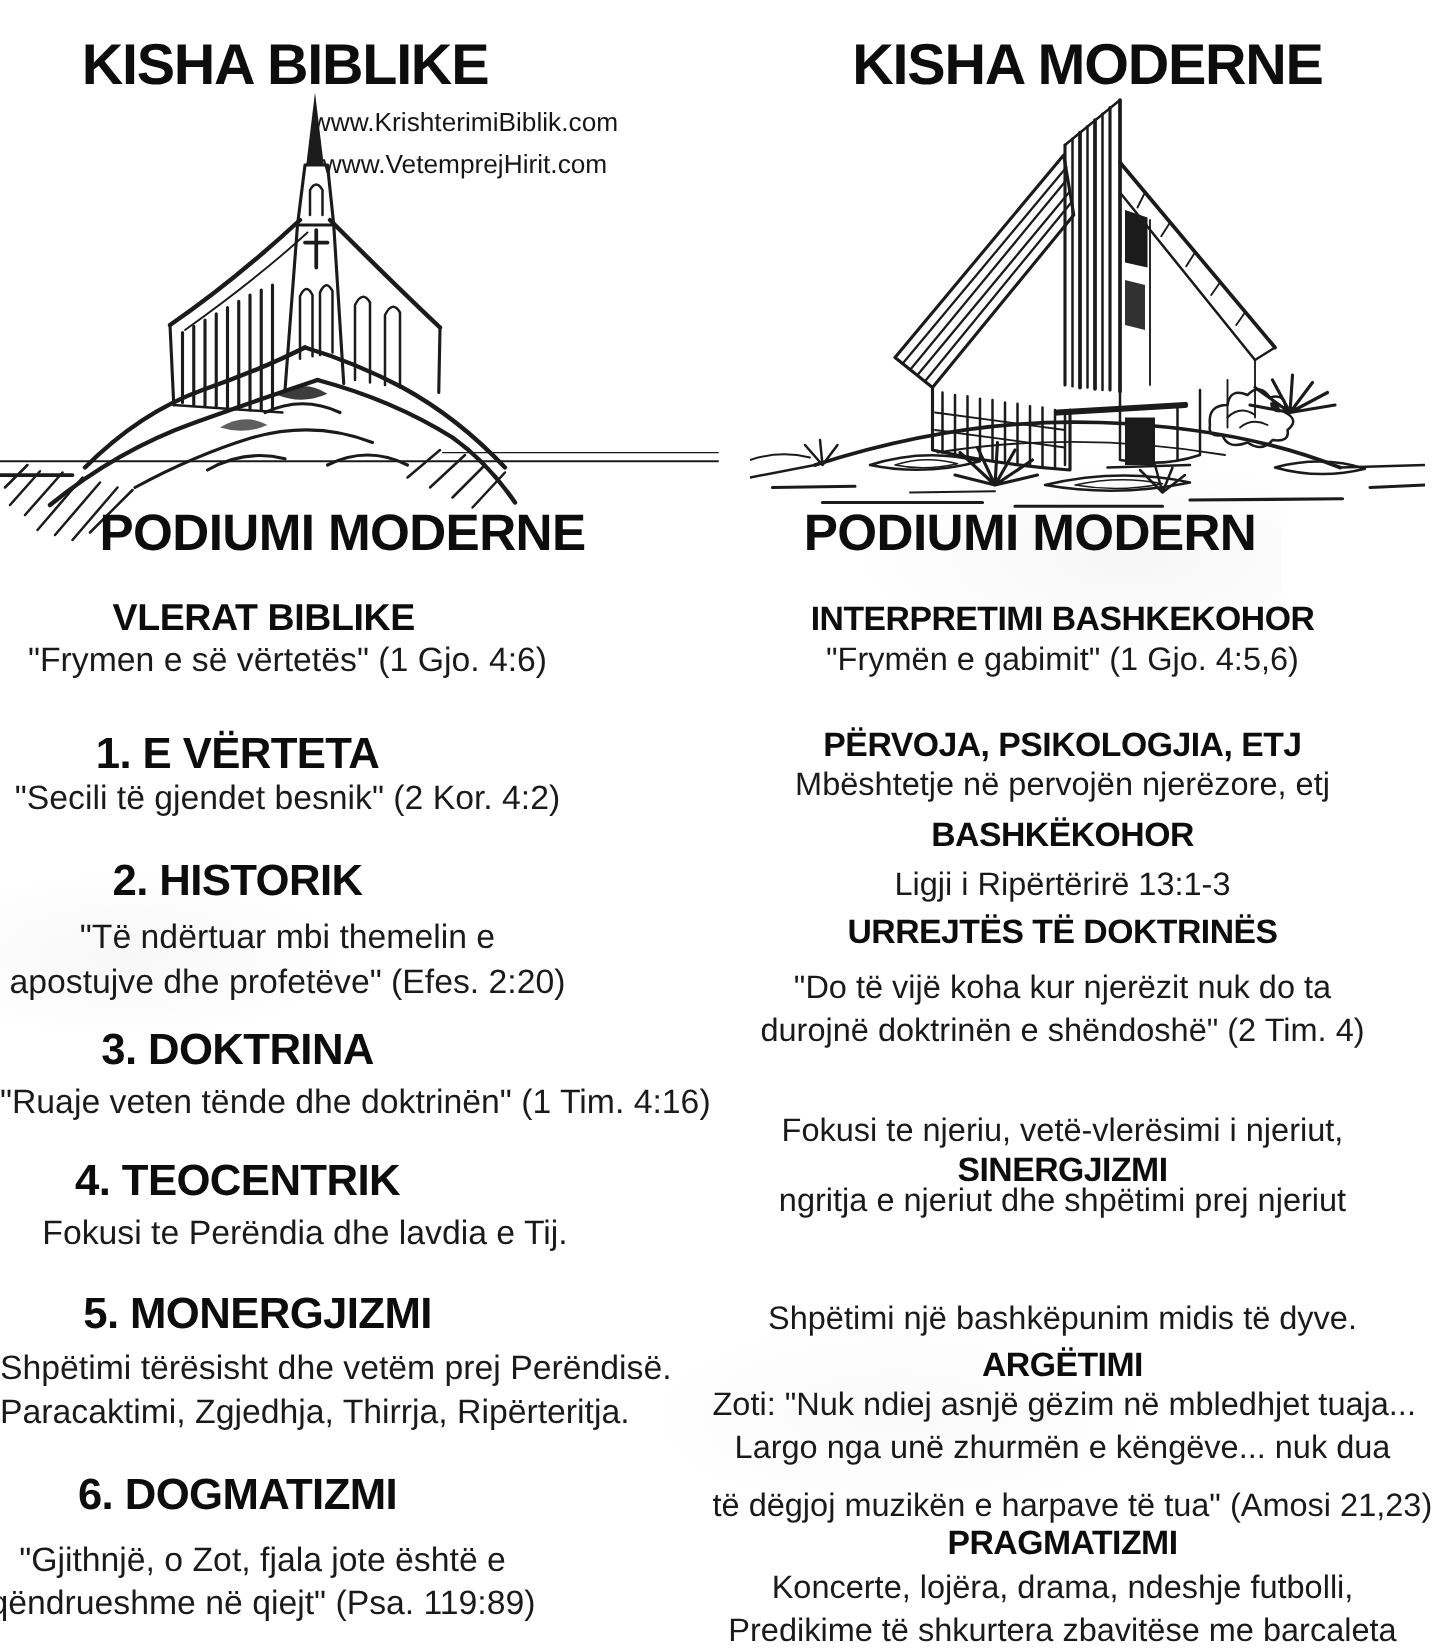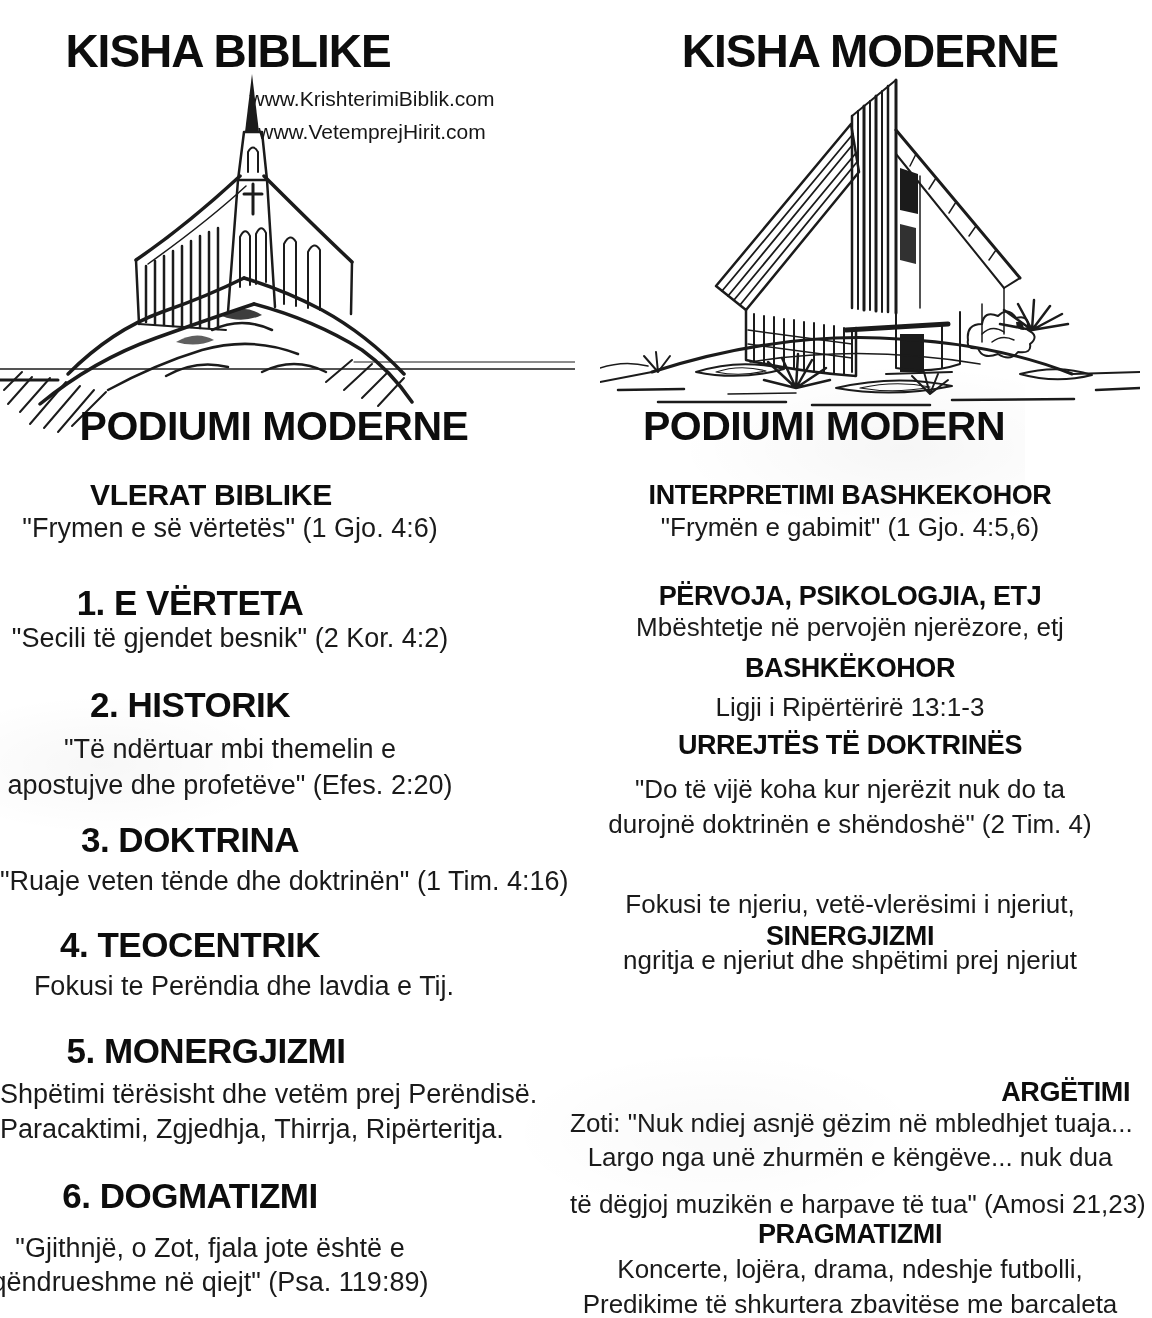--- a/index.html
+++ b/index.html
@@ -206,22 +206,23 @@
   <div class="t-line rcol body26" style="top:692px;">Ligji i Ripërtërirë 13:1-3</div>
 
   <div class="t-line rcol headR" style="top:730px;">URREJTËS TË DOKTRINËS</div>
   <div class="t-line rcol body26" style="top:774px;">"Do të vijë koha kur njerëzit nuk do ta</div>
   <div class="t-line rcol body26" style="top:809px;">durojnë doktrinën e shëndoshë" (2 Tim. 4)</div>
 
   <div class="t-line rcol body26" style="top:889px;">Fokusi te njeriu, vetë-vlerësimi i njeriut,</div>
   <div class="t-line rcol body26" style="top:925px;margin-top:20px;">ngritja e njeriut dhe shpëtimi prej njeriut</div>
 
   <div class="t-line rcol headR" style="top:909px;margin-top:12px;">SINERGJIZMI</div>
-
-  <div class="t-line rcol headR" style="top:1077px;text-align:right;">ARGËTIMI</div>
+  <div class="t-line rcol body26" style="top:1039px;">Shpëtimi një bashkëpunim midis të dyve.</div>
+
+  <div class="t-line rcol headR" style="top:1077px;">ARGËTIMI</div>
   <div class="t-line rcol body26" style="top:1108px;">Zoti: "Nuk ndiej asnjë gëzim në mbledhjet tuaja...</div>
   <div class="t-line rcol body26" style="top:1142px;">Largo nga unë zhurmën e këngëve... nuk dua</div>
   <div class="t-line rcol body26" style="top:1177px;margin-top:12px;">të dëgjoj muzikën e harpave të tua" (Amosi 21,23)</div>
 
   <div class="t-line rcol headR" style="top:1219px;">PRAGMATIZMI</div>
   <div class="t-line rcol body26" style="top:1254px;">Koncerte, lojëra, drama, ndeshje futbolli,</div>
   <div class="t-line rcol body26" style="top:1289px;">Predikime të shkurtera zbavitëse me barcaleta</div>
 
 </div>
 

